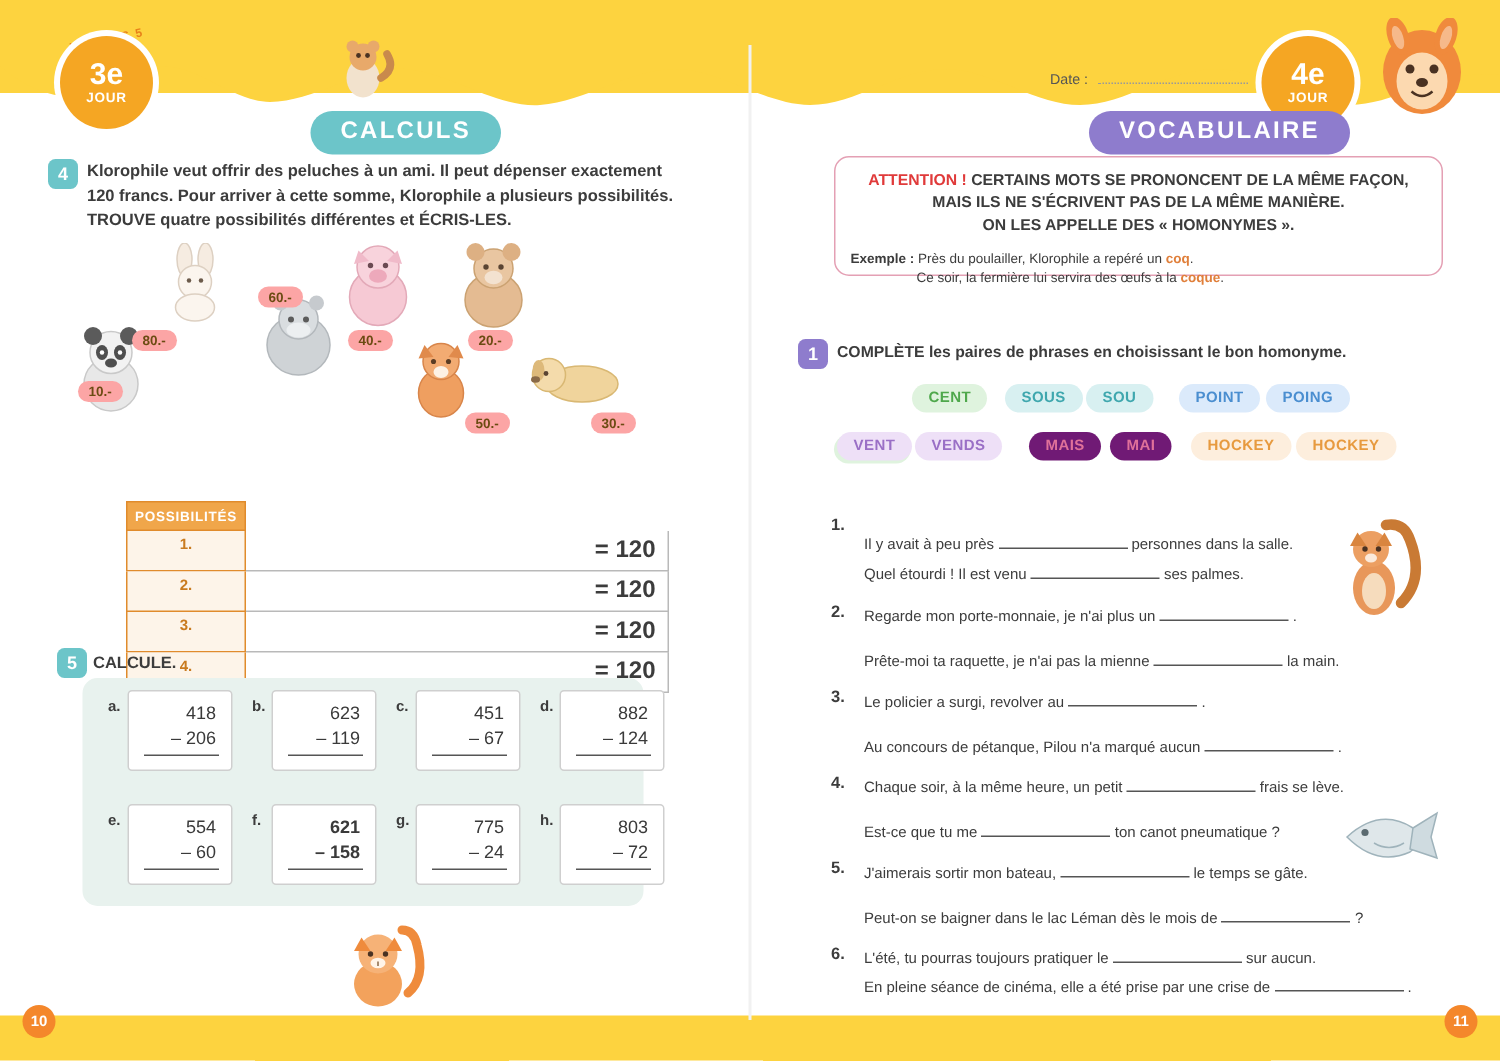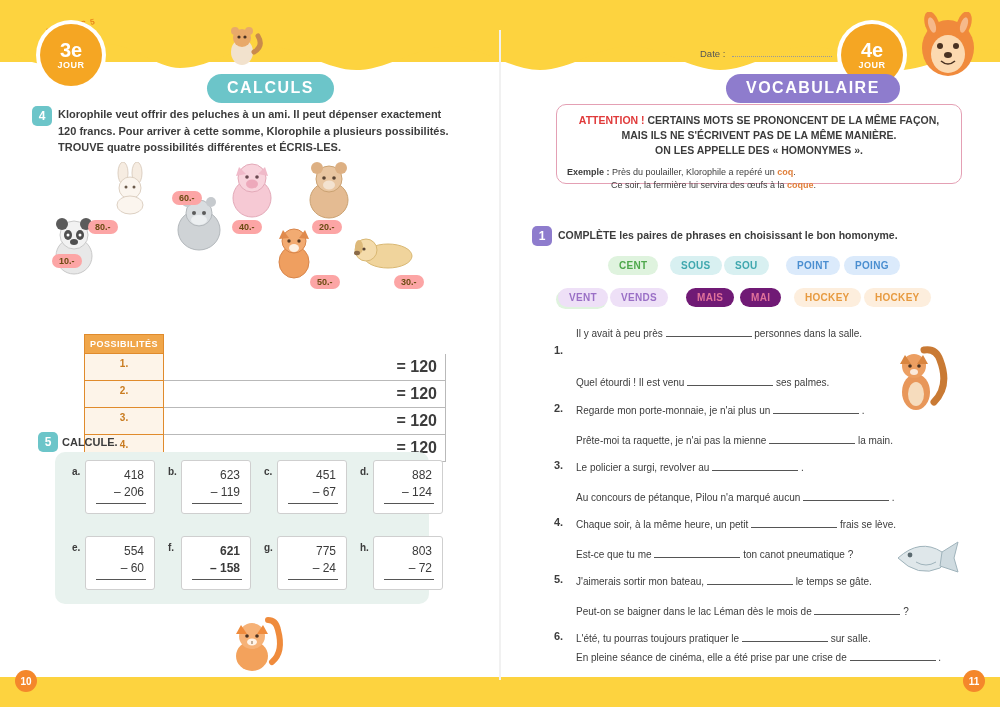--- a/index.html
+++ b/index.html
@@ -398,21 +398,21 @@
 <div class="chip c-blue" style="left:844px;top:256px;">POING</div>
 
 <div class="chip c-violet" style="left:558px;top:288px;">VENT</div>
 <div class="chip c-violet" style="left:610px;top:288px;">VENDS</div>
 <div class="chip c-rose" style="left:686px;top:288px;">MAIS</div>
 <div class="chip c-rose" style="left:740px;top:288px;">MAI</div>
 <div class="chip c-orange" style="left:794px;top:288px;">HOCKEY</div>
 <div class="chip c-orange" style="left:864px;top:288px;">HOCKEY</div>
 
 <div class="q-num" style="left:554px;top:344px;">1.</div>
-<div class="q-line" style="left:576px;top:326px;">
+<div class="q-line" style="left:576px;top:355px;">
   <span>Il y avait à peu près</span>
   <span class="blank" style="width:86px;"></span>
   <span>personnes dans la salle.</span>
 </div>
 <div class="q-line" style="left:576px;top:375px;">
   <span>Quel étourdi ! Il est venu</span>
   <span class="blank" style="width:86px;"></span>
   <span>ses palmes.</span>
 </div>
 
@@ -461,21 +461,21 @@
 <div class="q-line" style="left:576px;top:604px;">
   <span>Peut-on se baigner dans le lac Léman dès le mois de</span>
   <span class="blank" style="width:86px;"></span>
   <span>?</span>
 </div>
 
 <div class="q-num" style="left:554px;top:630px;">6.</div>
 <div class="q-line" style="left:576px;top:631px;">
   <span>L'été, tu pourras toujours pratiquer le</span>
   <span class="blank" style="width:86px;"></span>
-  <span>sur salle.</span>
+  <span>sur aucun.</span>
 </div>
 <div class="q-line" style="left:576px;top:650px;">
   <span>En pleine séance de cinéma, elle a été prise par une crise de</span>
   <span class="blank" style="width:86px;"></span>
   <span>.</span>
 </div>
 
 <svg style="position:absolute;left:890px;top:340px;" width="62" height="78" viewBox="0 0 62 78">
   <path d="M44,62 Q60,46 50,20 Q46,8 34,10" stroke="#c97a34" stroke-width="7" fill="none" stroke-linecap="round"></path>
   <ellipse cx="26" cy="52" rx="14" ry="18" fill="#e8975a"></ellipse>

